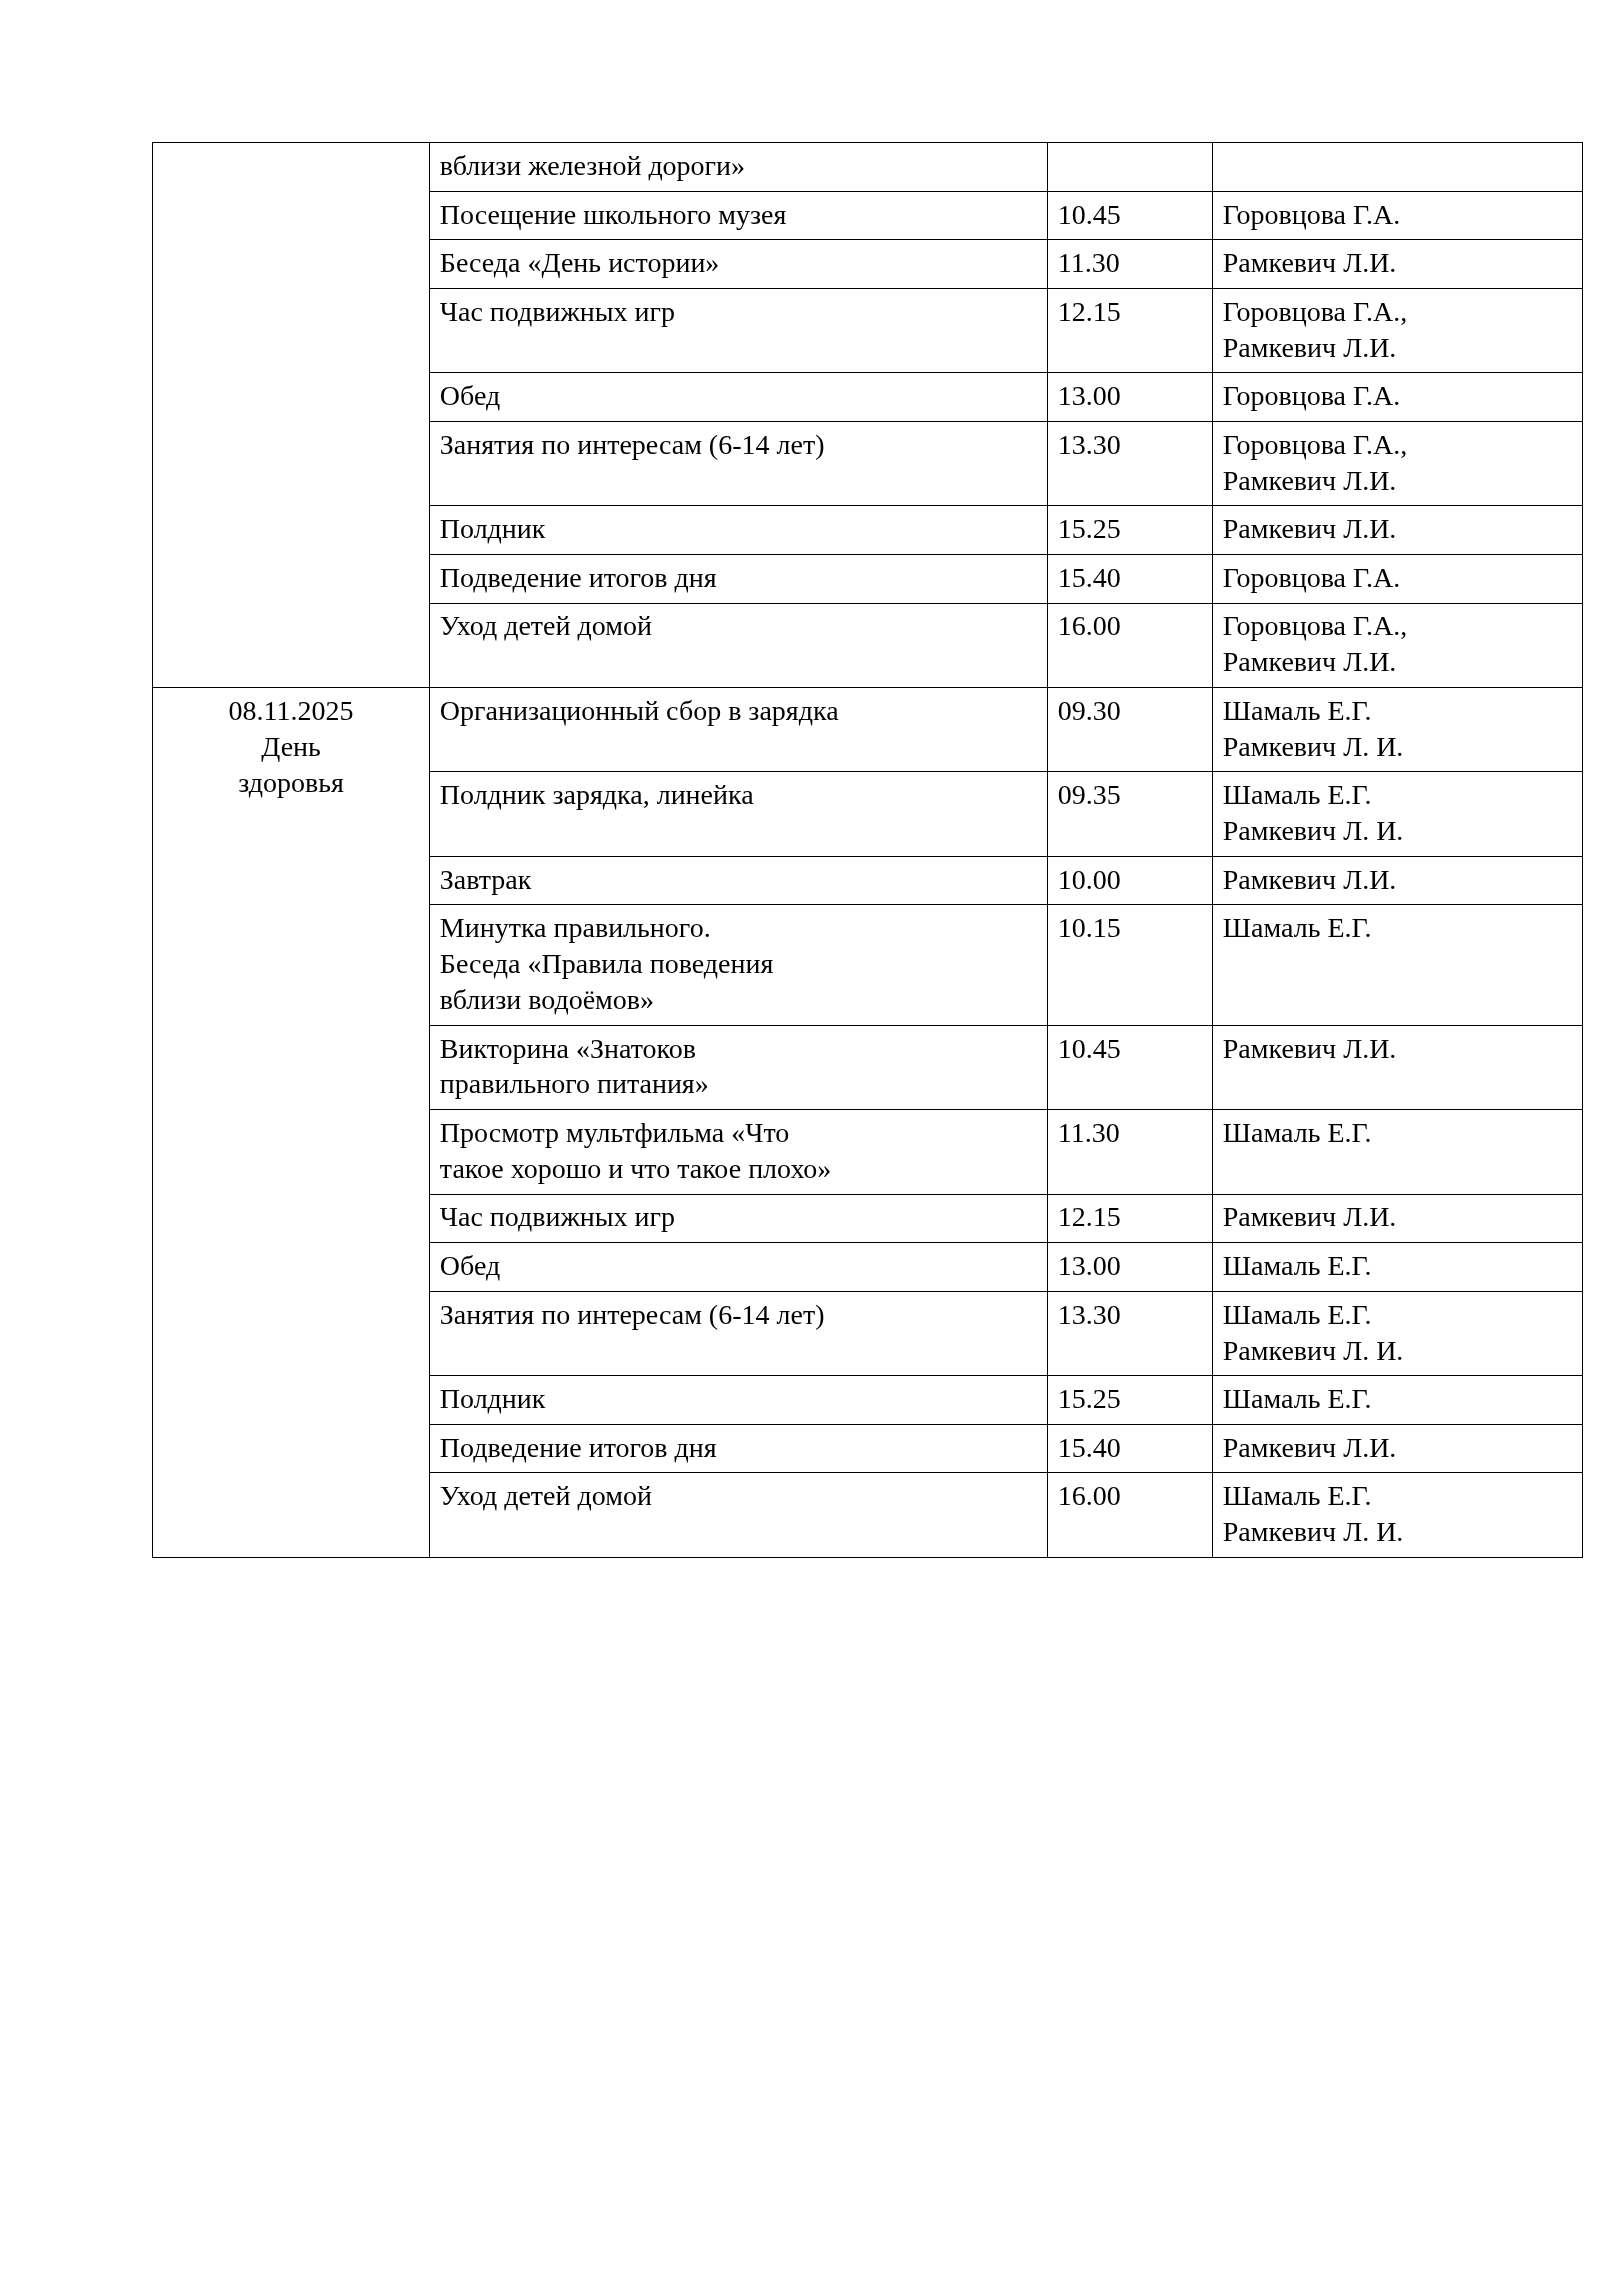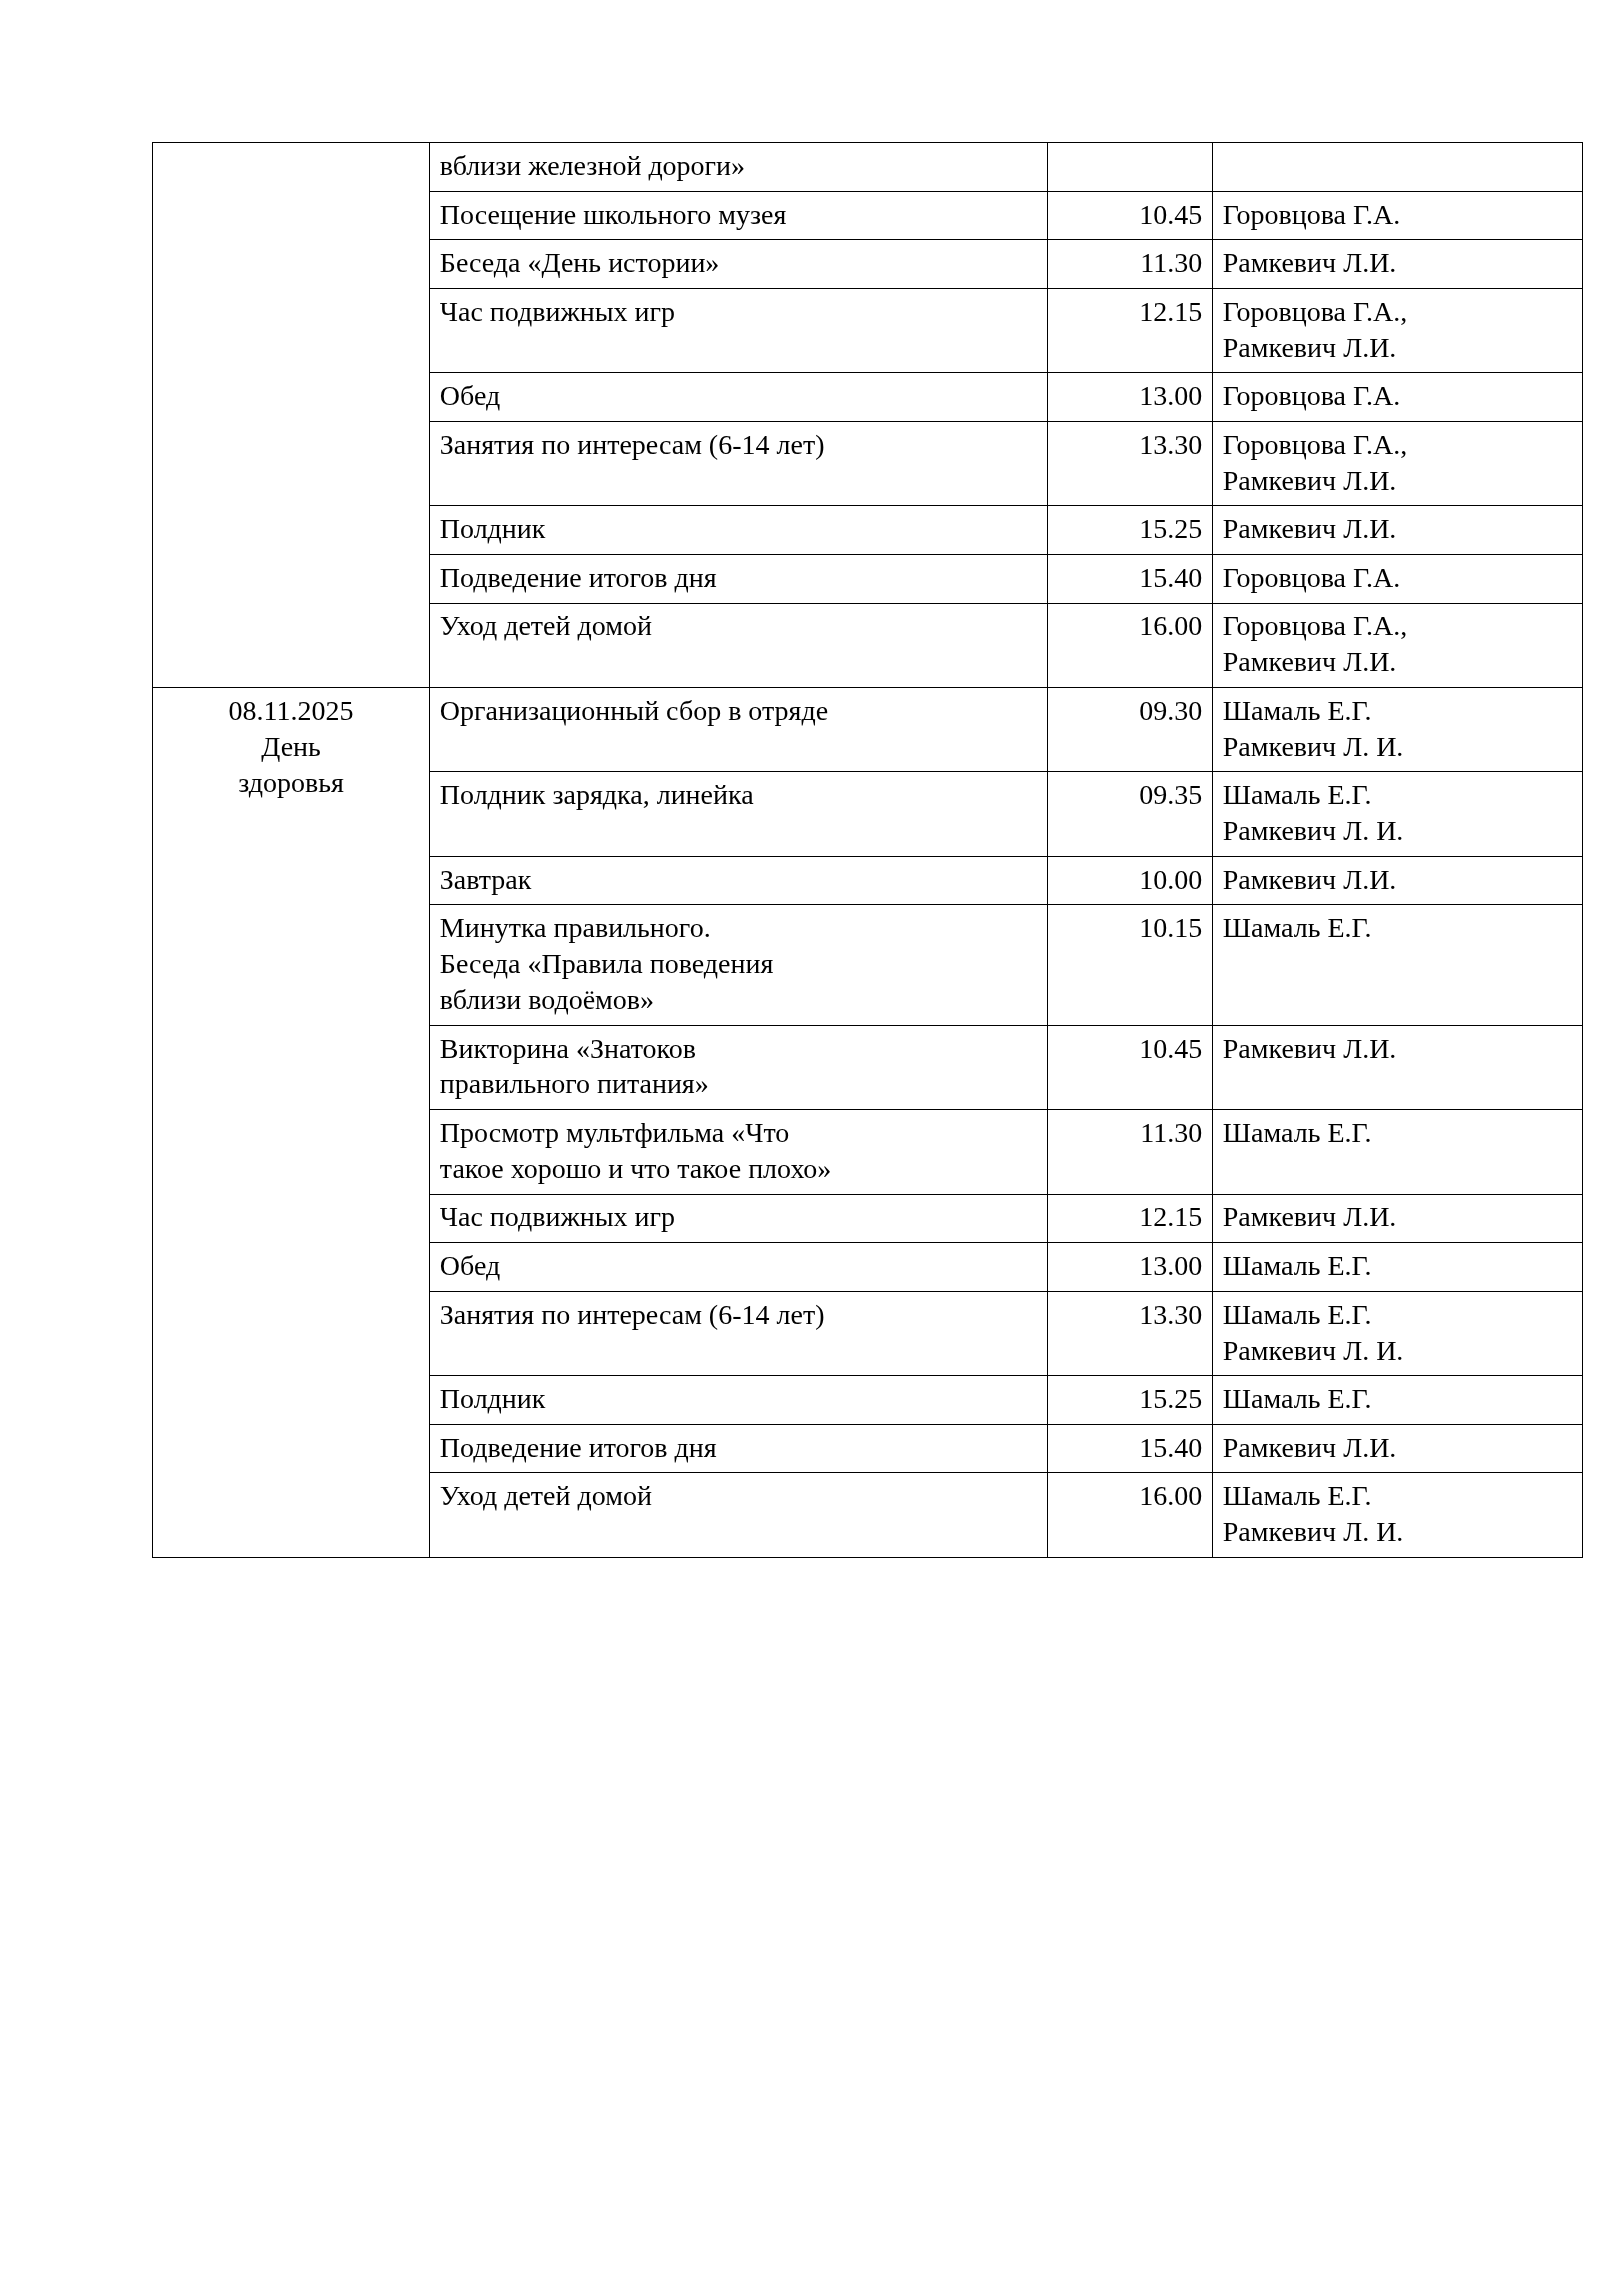--- a/index.html
+++ b/index.html
@@ -44,21 +44,21 @@
   col.c-date   { width: 277px; }
   col.c-event  { width: 618px; }
   col.c-time   { width: 165px; }
   col.c-person { width: 370px; }
 
   td.date {
     text-align: center;
     margin-left: 44px;
   }
   td.time {
-    text-align: right;
+    text-align: left;
   }
   td.event, td.person {
     text-align: left;
   }
   .line { display: block; }
 </style>
 </head>
 <body>
 
 <div class="page">
@@ -154,21 +154,21 @@
               <span class="line">Рамкевич Л.И.</span>
             </td>
           </tr>
           <tr>
             <td class="date" rowspan="13">
               <span class="line">08.11.2025</span>
               <span class="line">День</span>
               <span class="line">здоровья</span>
             </td>
             <td class="event">
-              <span class="line">Организационный сбор в отряде</span>
+              <span class="line">Организационный сбор в зарядка</span>
             </td>
             <td class="time">09.30</td>
             <td class="person">
               <span class="line">Шамаль Е.Г.</span>
               <span class="line">Рамкевич Л. И.</span>
             </td>
           </tr>
           <tr>
             <td class="event">
               <span class="line">Полдник зарядка, линейка</span>

